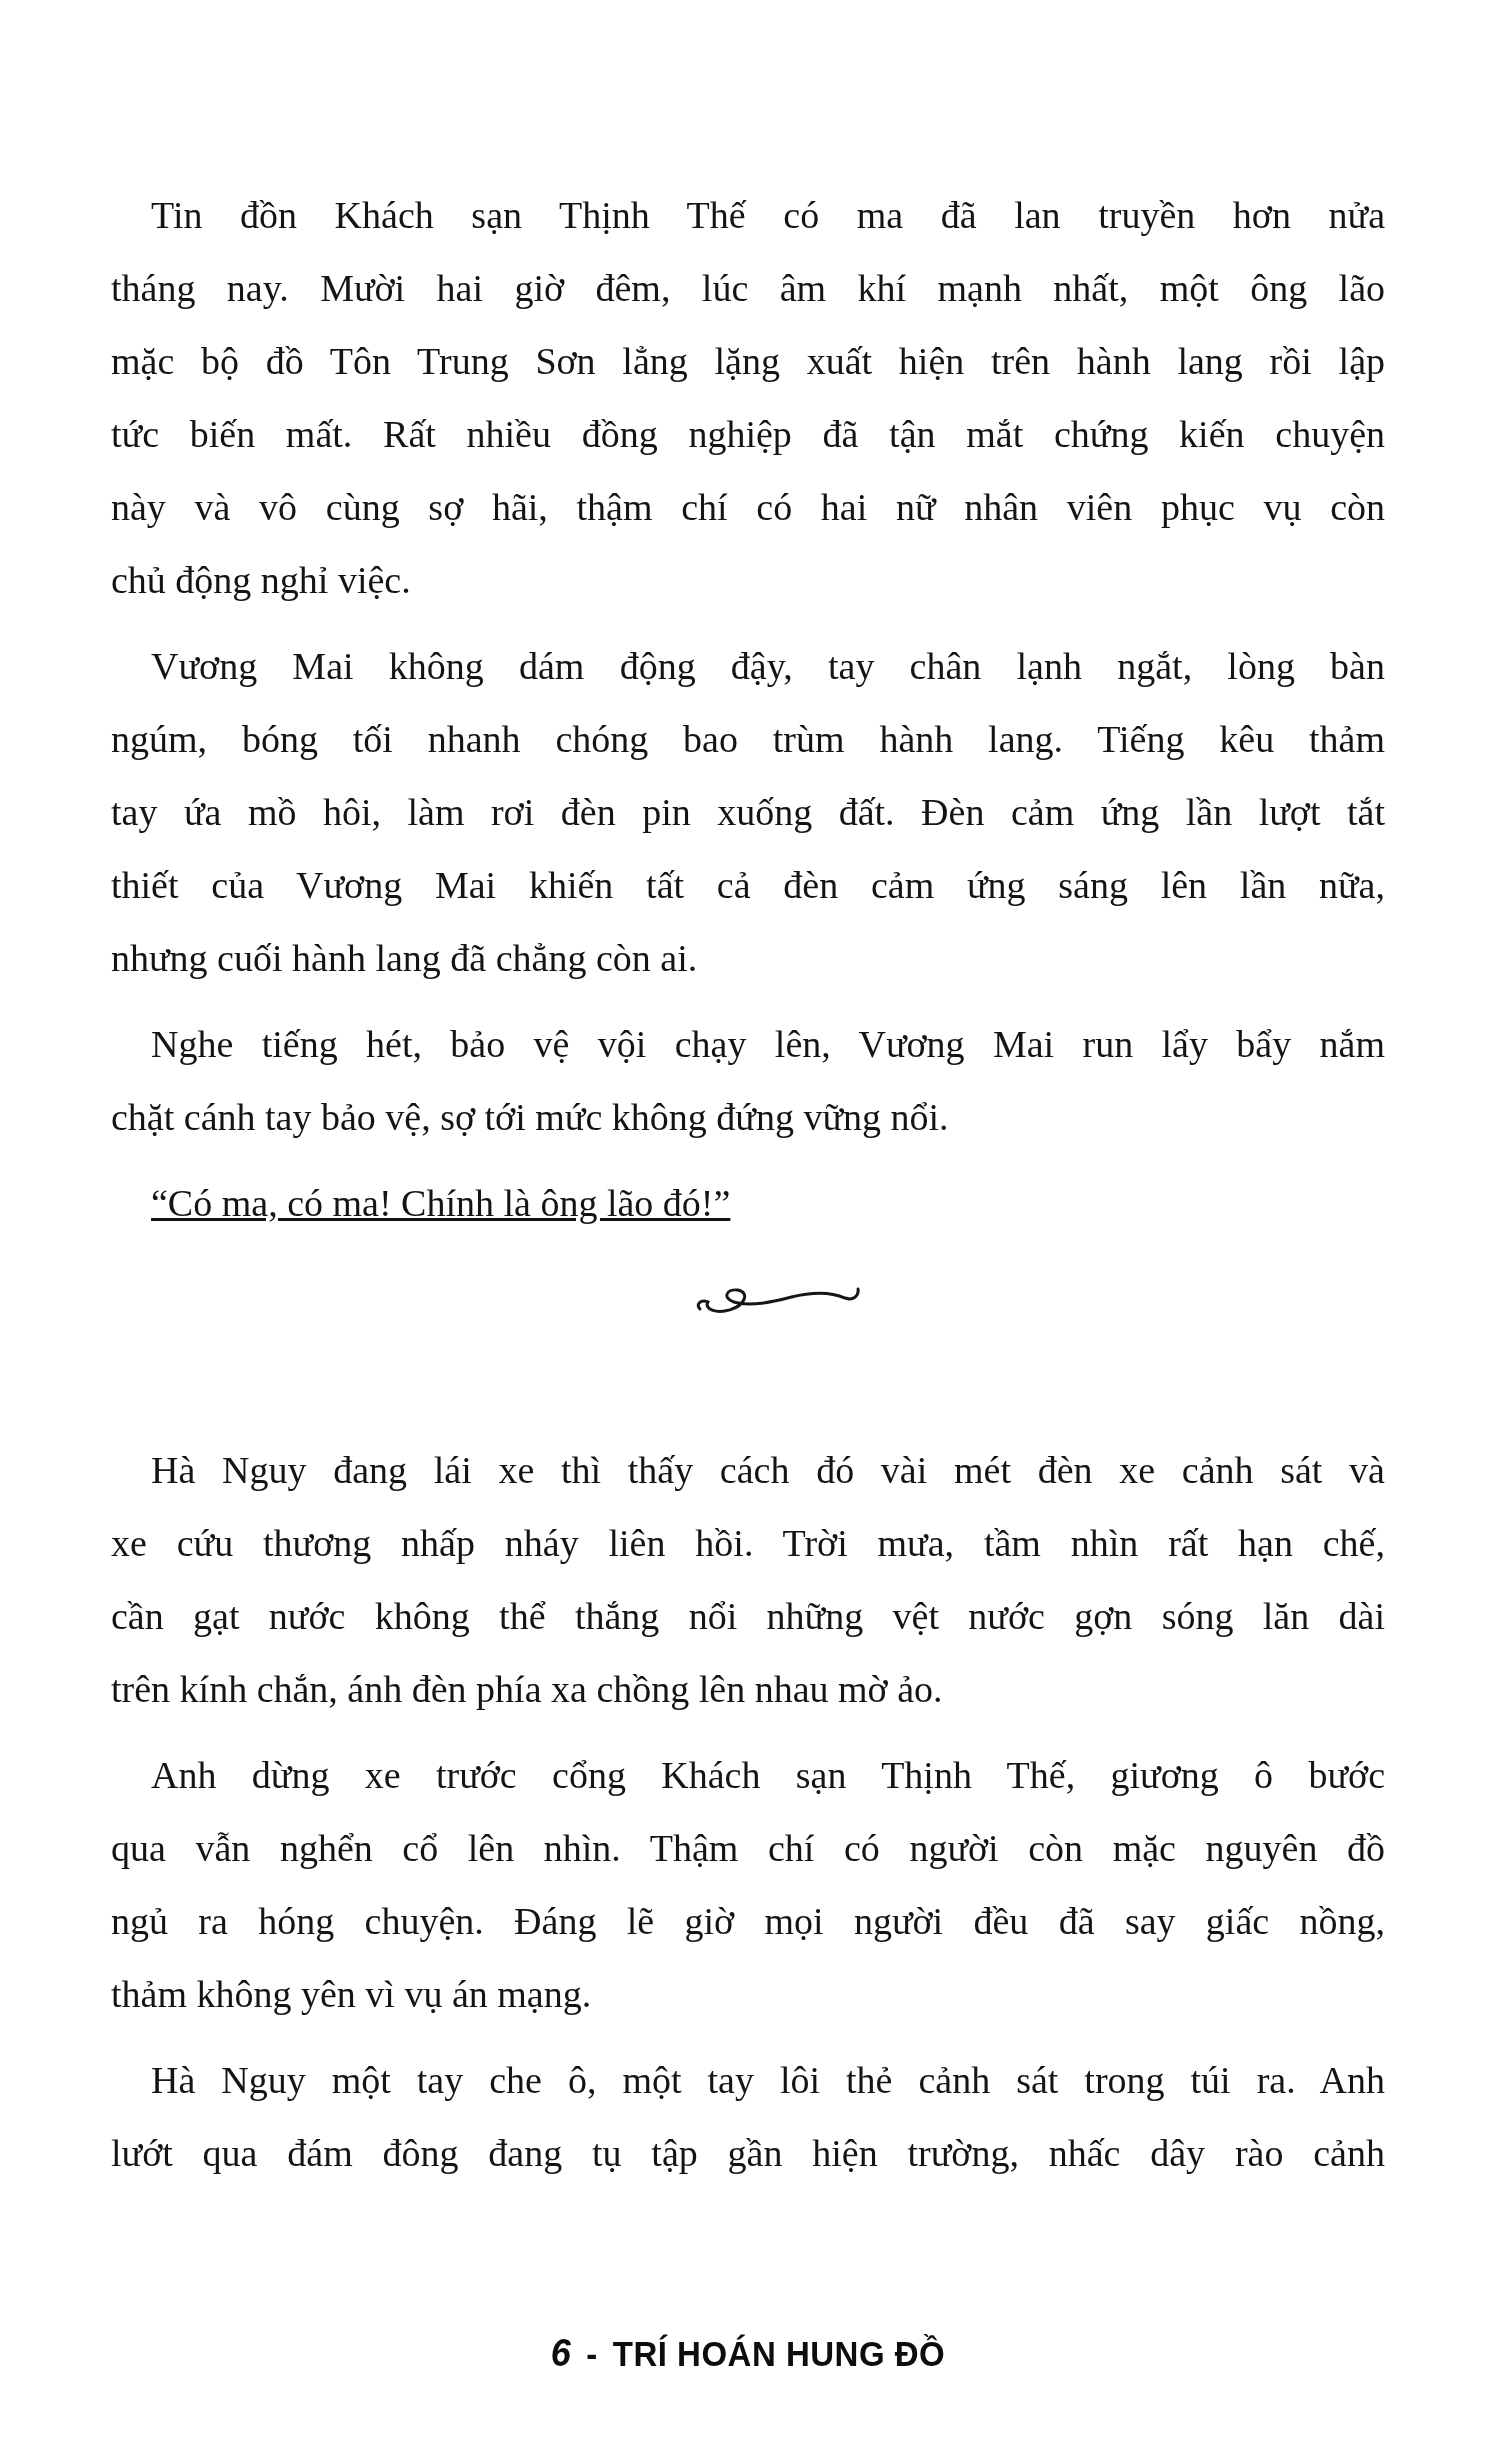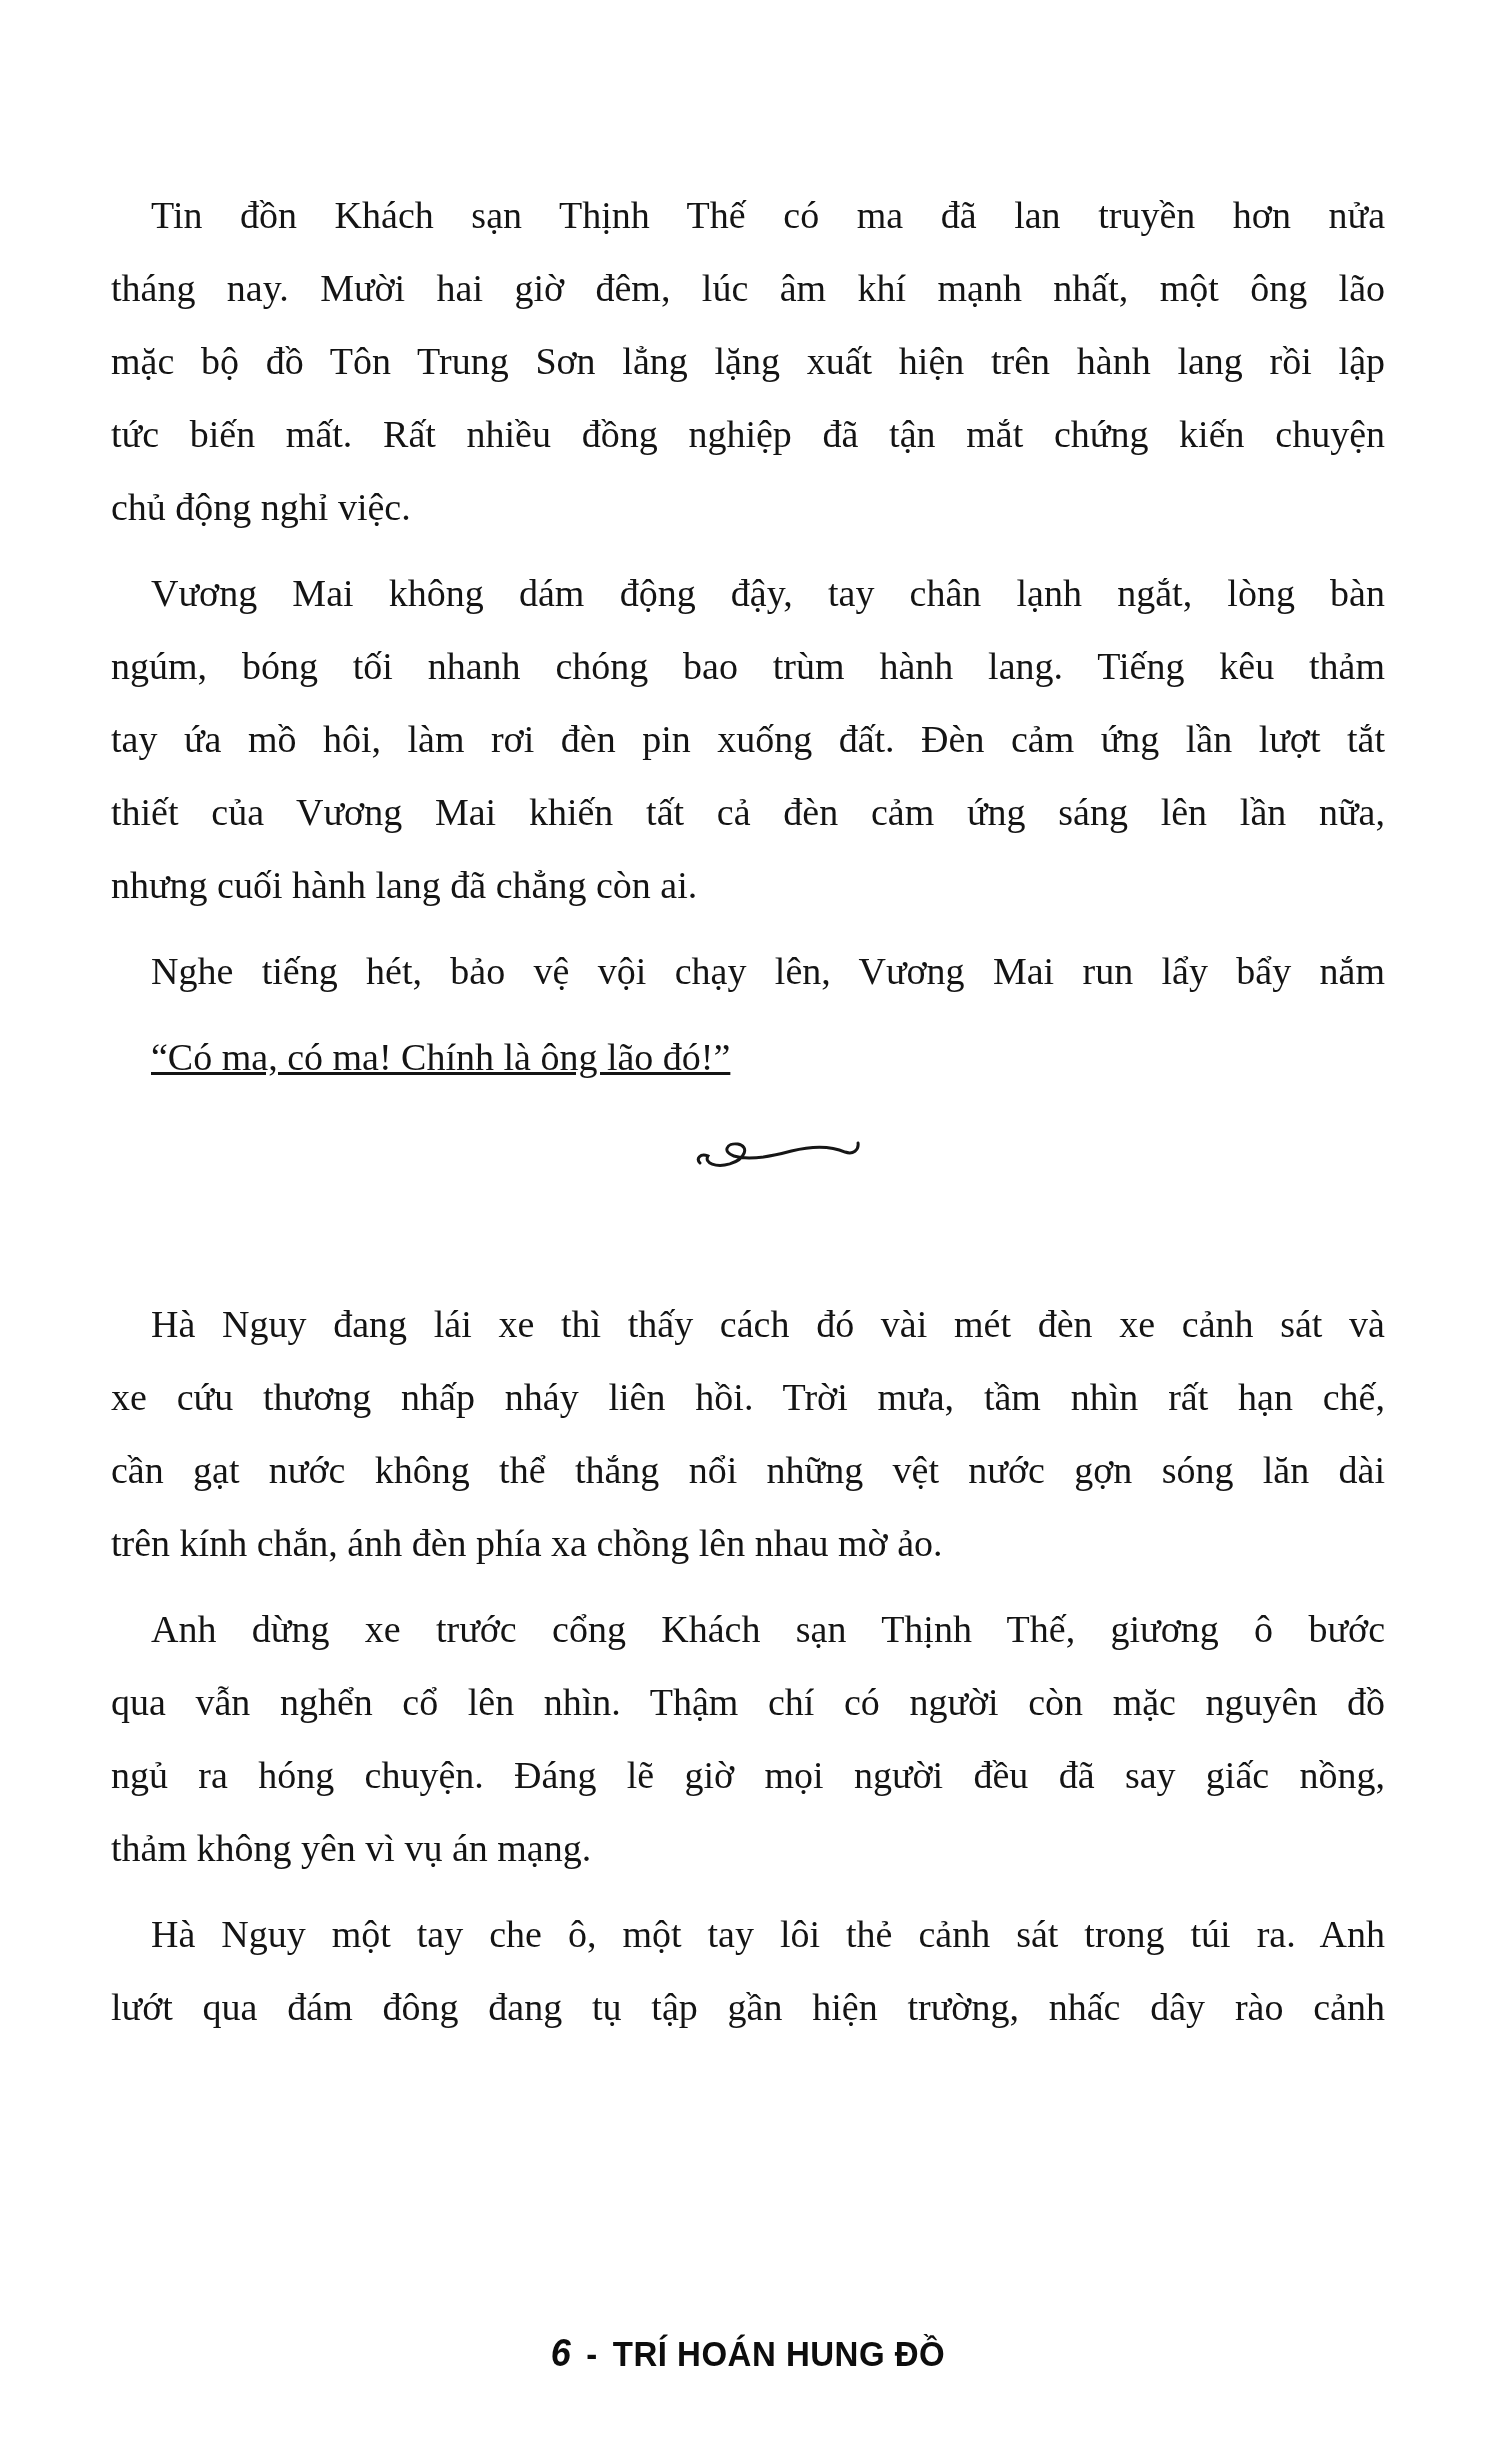--- a/index.html
+++ b/index.html
@@ -87,33 +87,35 @@
 
 <div class="page">
 
   <div class="content">
 
     <div class="para">
       <div class="line first">Tin đồn Khách sạn Thịnh Thế có ma đã lan truyền hơn nửa</div>
       <div class="line">tháng nay. Mười hai giờ đêm, lúc âm khí mạnh nhất, một ông lão</div>
       <div class="line">mặc bộ đồ Tôn Trung Sơn lẳng lặng xuất hiện trên hành lang rồi lập</div>
       <div class="line">tức biến mất. Rất nhiều đồng nghiệp đã tận mắt chứng kiến chuyện</div>
+      <div class="line">này và vô cùng sợ hãi, thậm chí có hai nữ nhân viên phục vụ còn</div>
       <div class="line lastline">chủ động nghỉ việc.</div>
     </div>
 
     <div class="para">
       <div class="line first">Vương Mai không dám động đậy, tay chân lạnh ngắt, lòng bàn</div>
       <div class="line">ngúm, bóng tối nhanh chóng bao trùm hành lang. Tiếng kêu thảm</div>
       <div class="line">tay ứa mồ hôi, làm rơi đèn pin xuống đất. Đèn cảm ứng lần lượt tắt</div>
       <div class="line">thiết của Vương Mai khiến tất cả đèn cảm ứng sáng lên lần nữa,</div>
       <div class="line lastline">nhưng cuối hành lang đã chẳng còn ai.</div>
     </div>
 
     <div class="para">
       <div class="line first">Nghe tiếng hét, bảo vệ vội chạy lên, Vương Mai run lẩy bẩy nắm</div>
+      <div class="line lastline">chặt cánh tay bảo vệ, sợ tới mức không đứng vững nổi.</div>
     </div>
 
     <div class="para dialogue">
       <div class="line first lastline">“Có ma, có ma! Chính là ông lão đó!”</div>
     </div>
 
     <div class="divider-block">
       <svg class="flourish" width="169" height="40" viewBox="0 0 170 40" fill="none" xmlns="http://www.w3.org/2000/svg">
         <path d="M6 30 C2 26, 6 20, 14 23 C10 30, 22 35, 36 31 C52 26, 56 13, 44 11 C33 9.5, 28 19, 40 23 C54 27.5, 76 24, 98 18 C118 13, 138 13, 152 19 C160 22, 166 17, 165 10" stroke="#161616" stroke-width="3" stroke-linecap="round" fill="none"></path>
       </svg>

